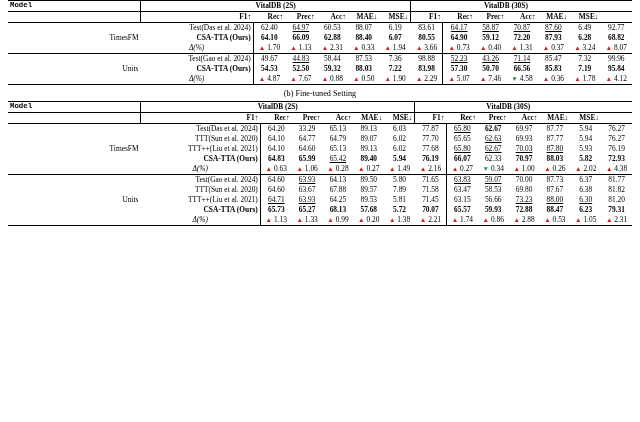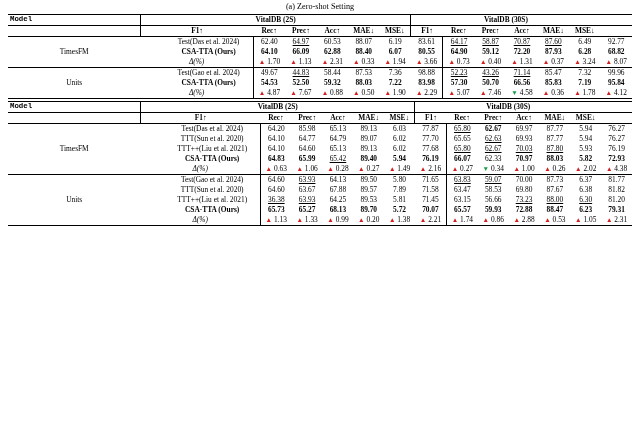--- a/index.html
+++ b/index.html
@@ -4,43 +4,42 @@
 <style>
   html,body{margin:0;padding:0;background:#ffffff;}
   body{width:640px;height:422px;font-family:"Liberation Serif",serif;color:#000;}
   .page{width:640px;height:422px;position:relative;overflow:hidden;}
   table{border-collapse:collapse;width:100%;font-size:7.4px;line-height:1.05;}
   .cap{text-align:center;font-size:8.2px;padding:2px 0 3px 0;}
   .rule-top{border-top:1.2px solid #000;}
   .rule-bot{border-bottom:1.2px solid #000;}
   .rule-mid{border-bottom:0.7px solid #000;}
   td,th{padding:1.1px 2px;vertical-align:middle;}
-  .hdr{text-align:center;font-weight:bold;}
+  .hdr{text-align:right;font-weight:bold;}
   .mth{text-align:left;font-weight:bold;width:128px;font-family:Liberation Mono, monospace;}
   .grp{text-align:center;font-weight:bold;}
   .cell{text-align:center;white-space:nowrap;}
-  .meth{text-align:center;padding-left:26px;}
-  .model{text-align:center;font-weight:normal;}
+  .meth{text-align:right;padding-left:26px;}
+  .model{text-align:right;font-weight:normal;}
   .vl{border-left:0.7px solid #000;}
   .u{text-decoration:underline;text-align:center;}
   .b{font-weight:bold;}
   .up{color:#d21f1f;font-size:6.6px;letter-spacing:0;}
   .dn{color:#1a9c46;font-size:6.6px;}
   .delta{text-align:center;font-style:italic;}
   .tbl-wrap{padding:0 8px;}
   .sec{margin-top:2px;}
   .arrowcell{text-align:center;white-space:nowrap;}
 </style>
 </head>
 <body>
 
 <div class="page">
 
   <div class="tbl-wrap">
-    <div class="cap">(a) Zero-shot Setting</div>
     <table>
       <tbody>
           <tr class="rule-top rule-mid">
         <td class="mth">Model</td>
         <td class="grp vl" colspan="6">VitalDB (2S)</td>
         <td class="grp vl" colspan="6">VitalDB (30S)</td>
       </tr>
       <tr class="rule-mid">
         <td></td>
         <td class="hdr vl">F1↑</td>
@@ -148,20 +147,21 @@
             <td class="arrowcell"><span class="dn">▼</span> 4.58</td>
             <td class="arrowcell"><span class="up">▲</span> 0.36</td>
             <td class="arrowcell"><span class="up">▲</span> 1.78</td>
             <td class="arrowcell"><span class="up">▲</span> 4.12</td>
           </tr>
         </tbody>
     </table>
   </div>
 
   <div class="tbl-wrap sec">
+    <div class="cap">(b) Fine-tuned Setting</div>
     <table>
       <tbody>
           <tr class="rule-top rule-mid">
         <td class="mth">Model</td>
         <td class="grp vl" colspan="6">VitalDB (2S)</td>
         <td class="grp vl" colspan="6">VitalDB (30S)</td>
       </tr>
       <tr class="rule-mid">
         <td></td>
         <td class="hdr vl">F1↑</td>
@@ -176,21 +176,21 @@
         <td class="hdr">Acc↑</td>
         <td class="hdr">MAE↓</td>
         <td class="hdr">MSE↓</td>
       </tr>
       </tbody>
         <tbody id="tbody-b">
           <tr>
             <td class="model" rowspan="5">TimesFM</td>
             <td class="meth">Test(Das et al. 2024)</td>
             <td class="cell vl">64.20</td>
-            <td class="cell">85.98</td>
+            <td class="cell">33.29</td>
             <td class="cell">65.13</td>
             <td class="cell">89.13</td>
             <td class="cell">6.03</td>
             <td class="cell">77.87</td>
             <td class="cell vl"><span class="u">65.80</span></td>
             <td class="cell"><span class="b">62.67</span></td>
             <td class="cell">69.97</td>
             <td class="cell">87.77</td>
             <td class="cell">5.94</td>
             <td class="cell">76.27</td>
@@ -281,39 +281,39 @@
             <td class="cell">71.58</td>
             <td class="cell vl">63.47</td>
             <td class="cell">58.53</td>
             <td class="cell">69.80</td>
             <td class="cell">87.67</td>
             <td class="cell">6.38</td>
             <td class="cell">81.82</td>
           </tr>
           <tr>
             <td class="meth">TTT++(Liu et al. 2021)</td>
-            <td class="cell vl"><span class="u">36.38</span></td>
+            <td class="cell vl"><span class="u">64.71</span></td>
             <td class="cell"><span class="u">63.93</span></td>
             <td class="cell">64.25</td>
             <td class="cell">89.53</td>
             <td class="cell">5.81</td>
             <td class="cell">71.45</td>
             <td class="cell vl">63.15</td>
             <td class="cell">56.66</td>
             <td class="cell"><span class="u">73.23</span></td>
             <td class="cell"><span class="u">88.00</span></td>
             <td class="cell"><span class="u">6.30</span></td>
             <td class="cell">81.20</td>
           </tr>
           <tr>
             <td class="meth"><b>CSA-TTA (Ours)</b></td>
             <td class="cell vl"><span class="b">65.73</span></td>
             <td class="cell"><span class="b">65.27</span></td>
             <td class="cell"><span class="b">68.13</span></td>
-            <td class="cell"><span class="b">89.70</span></td>
+            <td class="cell"><span class="b">57.68</span></td>
             <td class="cell"><span class="b">5.72</span></td>
             <td class="cell"><span class="b">70.07</span></td>
             <td class="cell vl"><span class="b">65.57</span></td>
             <td class="cell"><span class="b">59.93</span></td>
             <td class="cell"><span class="b">72.88</span></td>
             <td class="cell"><span class="b">88.47</span></td>
             <td class="cell"><span class="b">6.23</span></td>
             <td class="cell"><span class="b">79.31</span></td>
           </tr>
           <tr class="rule-bot">

